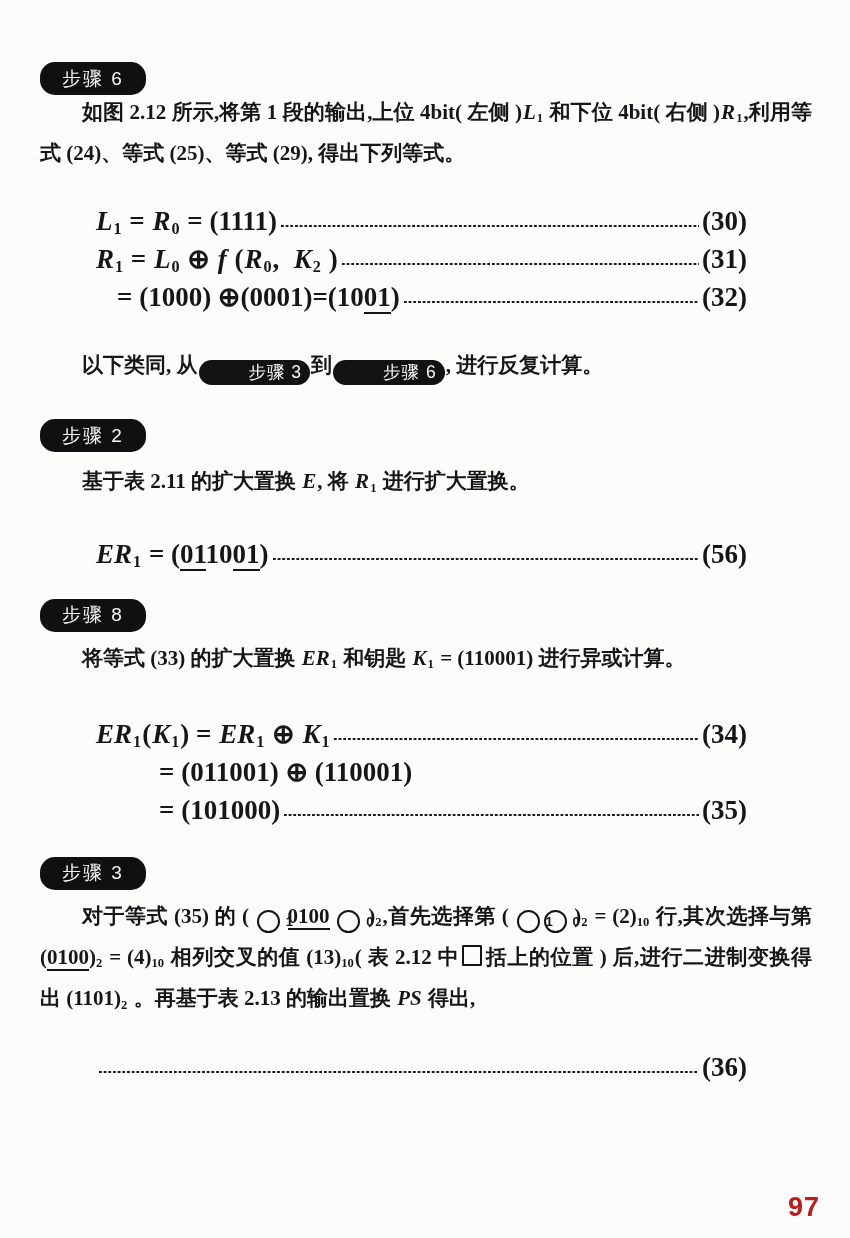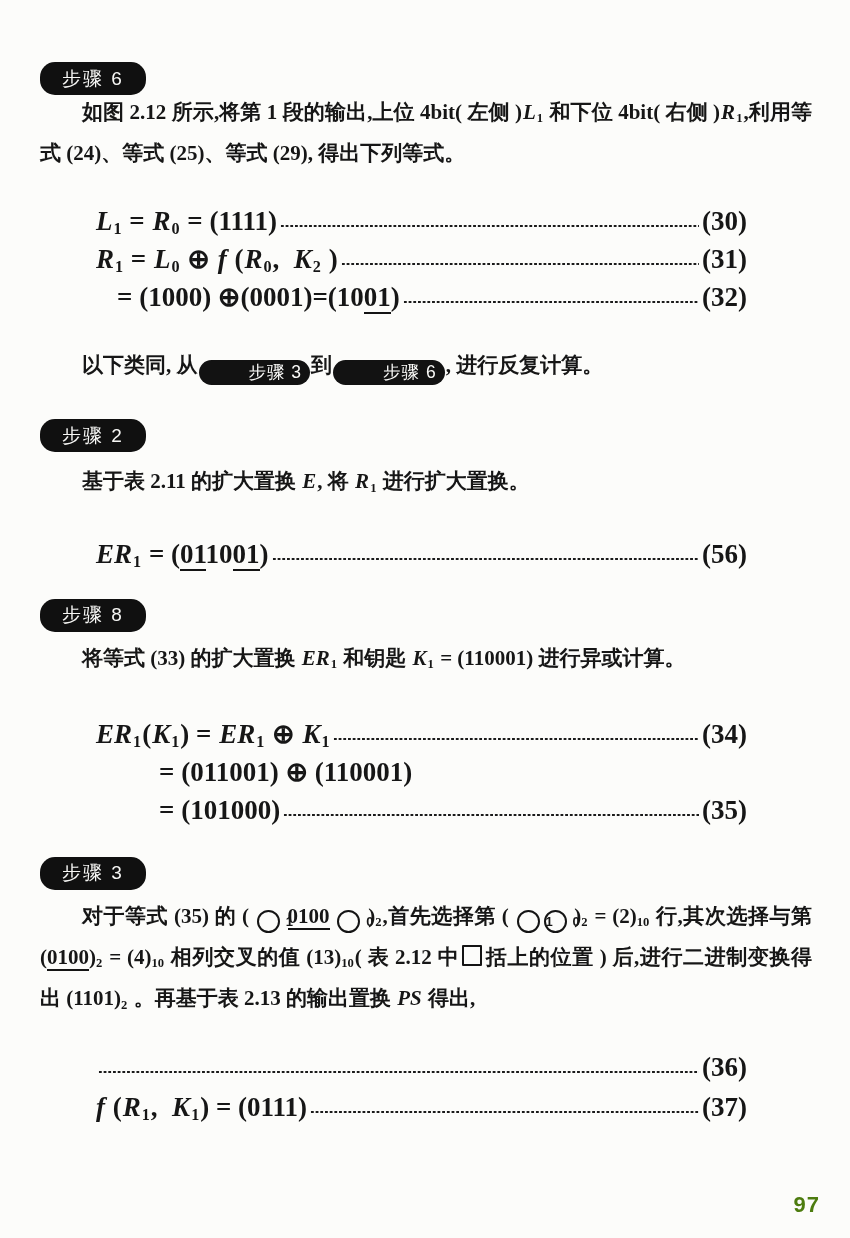--- a/index.html
+++ b/index.html
@@ -72,21 +72,21 @@
   .sb{
     display:inline-flex;align-items:center;justify-content:center;
     background:#121212;color:#fafaf8;height:25px;border-radius:13px;
     padding:0 8px;margin:0 1px;vertical-align:-6px;
     font-family:"Liberation Sans", sans-serif;
     font-size:17.5px;font-weight:500;letter-spacing:1px;font-style:normal;
   }
   .page-num{
     position:absolute;right:30px;top:1192px;
     font-family:"Liberation Sans", sans-serif;
-    font-size:22px;font-weight:700;color:#4d7c0f;letter-spacing:1px;
+    font-size:27px;font-weight:700;color:#b91c1c;letter-spacing:1px;
   }
 </style>
 </head>
 <body>
 
 <div class="page">
 
   <div class="badge-row">
     <span class="badge">步骤 6</span>
   </div>
@@ -152,23 +152,16 @@
   <p class="para mt-p9"><span class="sn">对于等式 (35) 的 ( </span><span class="sc">1</span><span class="sn"> </span><span class="su">0100</span><span class="sn"> </span><span class="sc">0</span><span class="sn"> )</span><span class="ss">2</span><span class="sn">,首先选择第 ( </span><span class="sc">1</span><span class="sc">0</span><span class="sn"> )</span><span class="ss">2</span><span class="sn"> = (2)</span><span class="ss">10</span><span class="sn"> 行,其次选择与第 (</span><span class="su">0100</span><span class="sn">)</span><span class="ss">2</span><span class="sn"> = (4)</span><span class="ss">10</span><span class="sn"> 相列交叉的值 (13)</span><span class="ss">10</span><span class="sn">( 表 2.12 中</span><span class="sx"></span><span class="sn">括上的位置 ) 后,进行二进制变换得出 (1101)</span><span class="ss">2</span><span class="sn"> 。再基于表 2.13 的输出置换 </span><span class="sv">PS</span><span class="sn"> 得出,</span></p>
 
   <div class="eqs mt-eq36">
     <div class="eq">
       <span class="eq-dots"></span>
       <span class="eq-num">(36)</span>
     </div>
   </div>
 
 
-  <div class="eqs mt-eq37">
-    <div class="eq">
-      <span class="eq-left"><span class="sv">f</span><span class="sn"> (</span><span class="sv">R</span><span class="ss">1</span><span class="sn">,  </span><span class="sv">K</span><span class="ss">1</span><span class="sn">) = (0111)</span></span>
-      <span class="eq-dots"></span>
-      <span class="eq-num">(37)</span>
-    </div>
-  </div>
 
   <div class="page-num">97</div>
 
 </div>
 
 </body></html>

